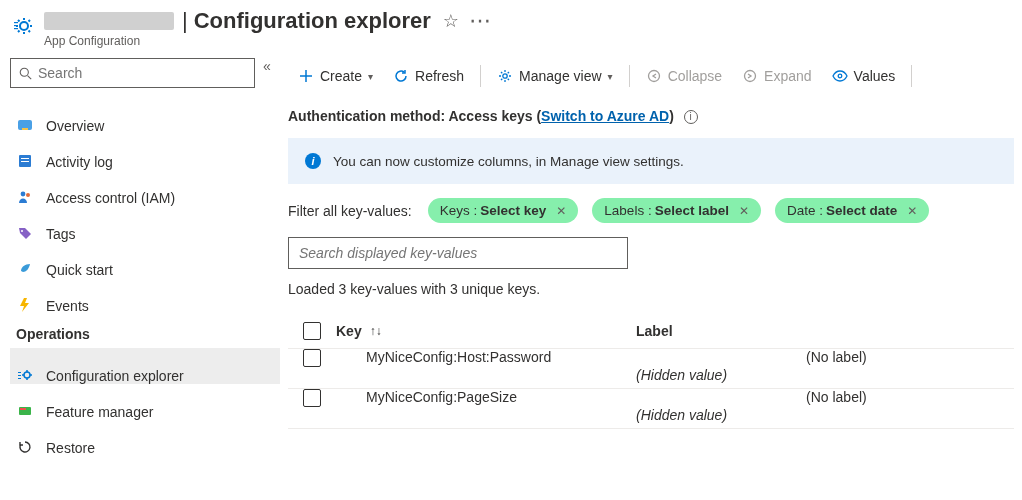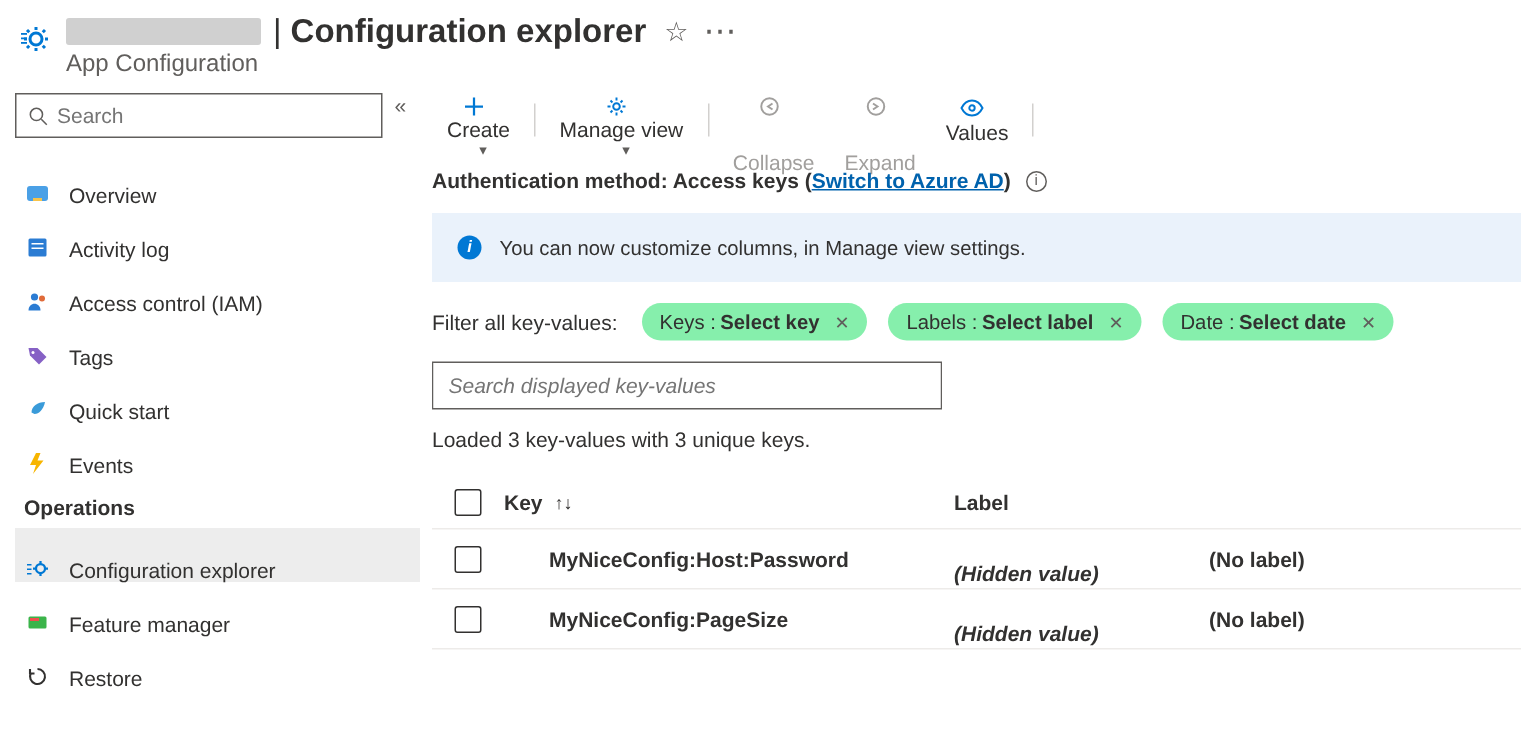--- a/index.html
+++ b/index.html
@@ -4,59 +4,59 @@
 <style>
 * { box-sizing: border-box; margin: 0; padding: 0; }
 body { font-family: 'Segoe UI', Arial, sans-serif; font-size: 13px; color: #323130; background: #fff; width: 1022px; height: 500px; overflow: hidden; }
 .header { display: flex; align-items: flex-start; padding: 8px 12px 4px 12px; }
 .header-icon { width: 24px; height: 24px; margin-right: 8px; color: #0078d4; display:flex; align-items:center; justify-content:center; margin-top:6px; }
 .header-titles { display:flex; flex-direction:column; }
 .header-title-row { display:flex; align-items:center; }
 .resource-name { background: #d0d0d0; height:18px; width:130px; margin-right:6px; display:inline-block; border-radius:2px; }
 .page-title { font-size: 22px; font-weight: 600; color:#323130; }
 .sep { font-size:22px; color:#323130; margin: 0 6px 0 2px; font-weight:300; }
-.sub-title { font-size: 16px; color:#605e5c; margin-top:0px; }
+.sub-title { font-size: 12px; color:#605e5c; margin-top:0px; }
 .star-icon { font-size:18px; color:#605e5c; margin-left:12px; cursor:pointer; }
 .more-icon { font-size:22px; color:#605e5c; margin-left:10px; cursor:pointer; letter-spacing:1px; line-height:10px; }
 .layout { display:flex; height: calc(500px - 60px); }
 .sidebar { width: 280px; border-right:none; padding: 6px 0 0 10px; }
 .search-row { display:flex; align-items:flex-start; margin-bottom:10px; }
 .search-box { flex:1; display:flex; align-items:center; border:1px solid #605e5c; height:30px; padding:0 8px; max-width:245px; }
 .search-box input { border:none; outline:none; font-size:14px; width:100%; color:#605e5c; }
 .search-glyph { color:#605e5c; margin-right:6px; font-size:13px; }
 .collapse-chevron { margin-left:8px; color:#605e5c; font-size:14px; cursor:pointer; }
 .nav-item { display:flex; align-items:flex-end; height:36px; padding-left:6px; cursor:pointer; font-size:14px; }
 .nav-item.selected { background:#ededed; }
 .nav-icon { width:18px; height:18px; margin-right:12px; display:flex; align-items:center; justify-content:center; font-size:14px; }
 .section-label { font-weight:600; font-size:14px; padding:12px 0 6px 6px; }
 .main { flex:1; padding: 6px 0 0 0; overflow:hidden; }
 .toolbar { display:flex; align-items:center; padding: 2px 0 10px 8px; border-bottom:none; flex-wrap:nowrap; }
-.tool-btn { display:flex; align-items:center; height:32px; padding:0 10px; cursor:pointer; font-size:14px; color:#323130; white-space:nowrap;flex-direction:column; }
-.tool-btn.disabled { color:#a19f9d; cursor:default;gap:22px; }
+.tool-btn { display:flex; align-items:center; height:32px; padding:0 10px; cursor:pointer; font-size:14px; color:#323130; white-space:nowrap; }
+.tool-btn.disabled { color:#a19f9d; cursor:default; }
 .tool-btn .ticon { margin-right:6px; display:flex; width:16px; height:16px; align-items:center; justify-content:center; }
 .tool-btn .chev { margin-left:6px; font-size:10px; color:#605e5c; }
 .tool-sep { width:1px; height:22px; background:#d2d0ce; margin:0 6px; }
 .tool-btn .blue-icon { color:#0078d4; }
 .auth-line { padding: 6px 8px 14px 8px; font-size:14px; }
 .auth-line b { font-weight:700; }
 .auth-link { color:#0062ad; text-decoration:underline; font-weight:700; cursor:pointer; }
 .info-circle { display:inline-block; width:14px; height:14px; border:1px solid #605e5c; border-radius:50%; font-size:10px; line-height:12px; text-align:center; color:#605e5c; margin-left:6px; vertical-align:middle; }
 .info-banner { display:flex; align-items:center; background:#eaf2fb; border:1px solid #eaf2fb; padding:14px 16px; margin:0 8px 14px 8px; font-size:13.5px; }
 .info-banner .info-dot { width:16px; height:16px; background:#0078d4; border-radius:50%; color:#fff; font-size:11px; display:flex; align-items:center; justify-content:center; margin-right:12px; font-weight:700; font-style:italic; }
 .filter-row { display:flex; align-items:center; padding: 0 8px 14px 8px; font-size:14px; flex-wrap:nowrap; }
 .filter-label { margin-right:16px; }
 .pill { display:flex; align-items:center; background:#86efac; border-radius:16px; padding:5px 12px; margin-right:14px; font-size:13.5px; cursor:pointer; }
 .pill b { font-weight:700; margin-left:3px; }
 .pill .x { margin-left:10px; color:#605e5c; font-size:12px; }
 .inner-search { border:1px solid #605e5c; height:32px; width:340px; margin:0 8px 12px 8px; }
 .inner-search input { border:none; outline:none; width:100%; height:100%; padding:0 10px; font-size:14px; color:#605e5c;font-style:italic; }
 .loaded-text { padding:0 8px 16px 8px; font-size:14px; }
 .table { padding:0 8px; }
 .thead { display:flex; align-items:center; border-bottom:1px solid #edebe9; height:36px; font-weight:600; font-size:14px; }
-.trow { display:flex; align-items:center; border-bottom:1px solid #edebe9; height:40px; font-size:14px;font-weight:bold; }
+.trow { display:flex; align-items:flex-start; border-bottom:1px solid #edebe9; height:40px; font-size:14px; }
 .cell-check { width:48px; display:flex; justify-content:center; }
 .cell-key { width:300px; padding-left:30px; }
 .thead .cell-key { padding-left:0px; display:flex; align-items:center; }
 .cell-value { width:170px; }
 .cell-label { flex:1; }
 .checkbox { width:18px; height:18px; border:1px solid #323130; border-radius:2px; }
 .sort-icon { margin-left:8px; font-size:12px; color:#323130; }
 .italic { font-style:italic;margin-top:18px; }
 svg { display:block; }
 </style>
@@ -193,20 +193,29 @@
     <div class="toolbar">
       <div class="tool-btn">
         <span class="ticon blue-icon">
             <svg width="14" height="14">
               <path d="M7 1v12M1 7h12" stroke="#0078d4" stroke-width="1.5"></path>
             </svg>
           </span>
         <span>Create</span>
         <span class="chev">▾</span>
       </div>
+      <div class="tool-btn">
+        <span class="ticon blue-icon">
+            <svg width="14" height="14">
+              <path d="M12 7a5 5 0 1 1-1.8-3.8" fill="none" stroke="#0078d4" stroke-width="1.5"></path>
+              <path d="M11 1v3h-3" fill="none" stroke="#0078d4" stroke-width="1.5"></path>
+            </svg>
+          </span>
+        <span>Refresh</span>
+      </div>
       <div class="tool-sep"></div>
       <div class="tool-btn">
         <span class="ticon blue-icon">
             <svg width="14" height="14">
               <circle cx="7" cy="7" r="2.2" fill="none" stroke="#0078d4" stroke-width="1.3"></circle>
               <path d="M7 1v2M7 11v2M1 7h2M11 7h2M3 3l1.3 1.3M9.7 9.7L11 11M3 11l1.3-1.3M9.7 4.3L11 3" stroke="#0078d4" stroke-width="1.3"></path>
             </svg>
           </span>
         <span>Manage view</span>
         <span class="chev">▾</span>

